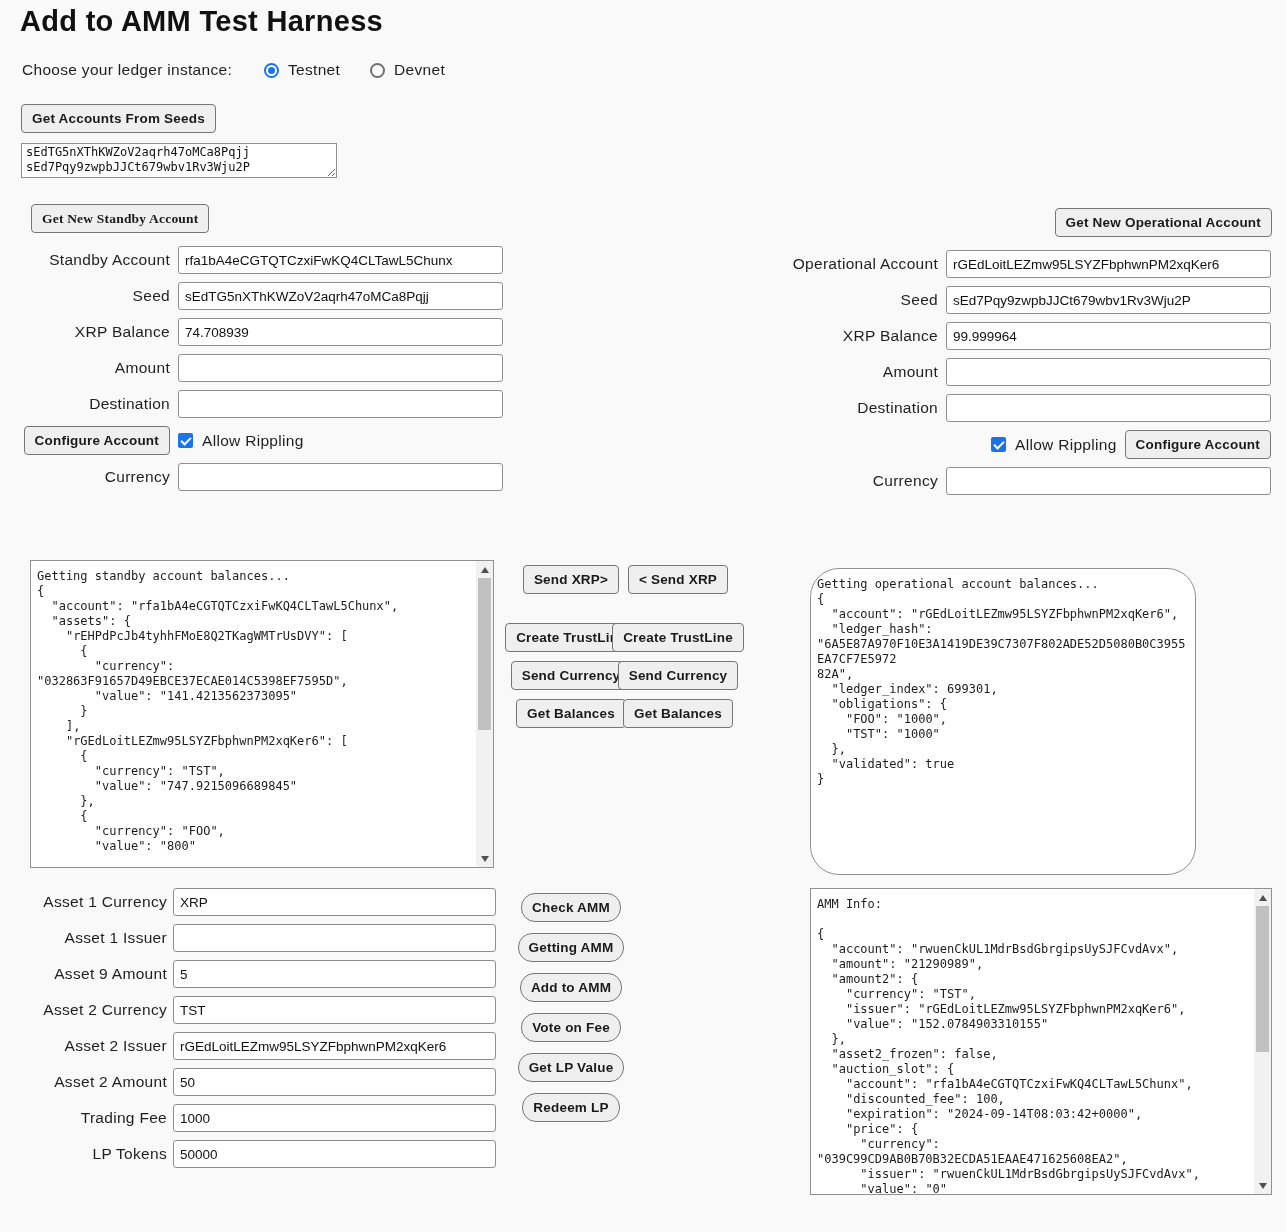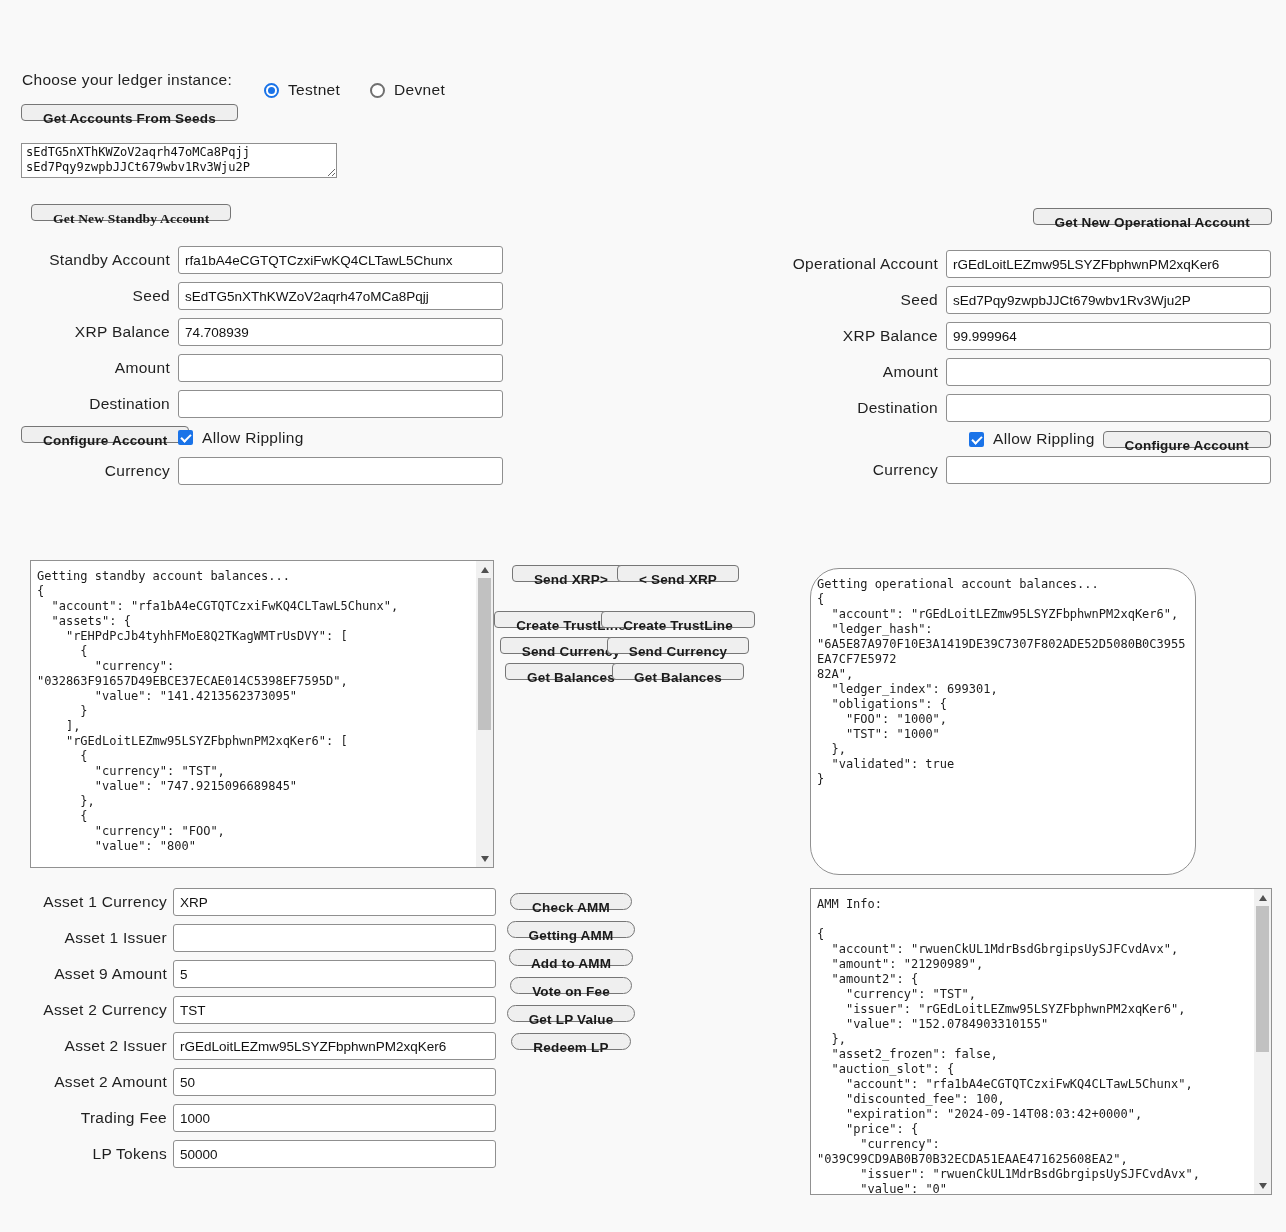--- a/index.html
+++ b/index.html
@@ -16,31 +16,31 @@
     position:absolute; left:20px; top:0;
     font-size:29px; font-weight:700; letter-spacing:.3px; line-height:42px; color:#111;
   }
 
   
   .ledger-row {
     position:absolute; left:22px; top:61px;
     display:flex; align-items:center; font-size:15.5px; letter-spacing:.3px;
   }
   .ledger-row .lbl { margin-right:32px; }
-  .radio-opt { display:flex; align-items:center; margin-right:30px;margin-top:20px; }
+  .radio-opt { display:flex; align-items:center; margin-right:30px; }
   .radio { width:15px; height:15px; border-radius:50%; margin-right:9px; position:relative; background:#fff; }
   .radio.sel { border:2px solid #1a73e8; }
   .radio.sel::after { content:""; position:absolute; left:2px; top:2px; width:7px; height:7px; border-radius:50%; background:#1a73e8; }
   .radio.unsel { border:2px solid #707070; }
 
   .btn {
     display:inline-block;
     background:#efefef; border:1px solid #767676; border-radius:4px;
     font-family:inherit; font-size:13.5px; font-weight:700; letter-spacing:.2px; color:#1a1a1a;
-    padding:5px 21px; height:17px; line-height:17px; cursor:pointer; white-space:nowrap;
+    padding:5px 10px; height:29px; line-height:17px; cursor:pointer; white-space:nowrap;
   }
 
   .seeds-btn { position:absolute; left:21px; top:104px; }
   .seeds-area {
     position:absolute; left:21px; top:143px; width:316px; height:35px;
     font-family:"DejaVu Sans Mono",monospace; font-size:12px; line-height:15px;
     border:1px solid #8f8f8f; background:#fff; padding:1px 4px; resize:both; overflow:auto; color:#111;
   }
 
   .standby-new-btn { position:absolute; left:31px; top:204px;font-family:Liberation Serif, serif; }
@@ -102,20 +102,21 @@
   .gap-lg { margin-top:29px !important; }
   .gap-sm { margin-top:9px !important; }
   #ammcol { left:509px; top:893px; }
   #ammcol .btn { margin-bottom:11px;border-radius:14px; }
 </style>
 </head>
 <body>
 
 <div id="stage">
 
+  <div class="title">Add to AMM Test Harness</div>
 
   <div class="ledger-row">
     <span class="lbl">Choose your ledger instance:</span>
     <span class="radio-opt">
       <span class="radio sel"></span>
       <span>Testnet</span>
     </span>
     <span class="radio-opt">
       <span class="radio unsel"></span>
       <span>Devnet</span>

